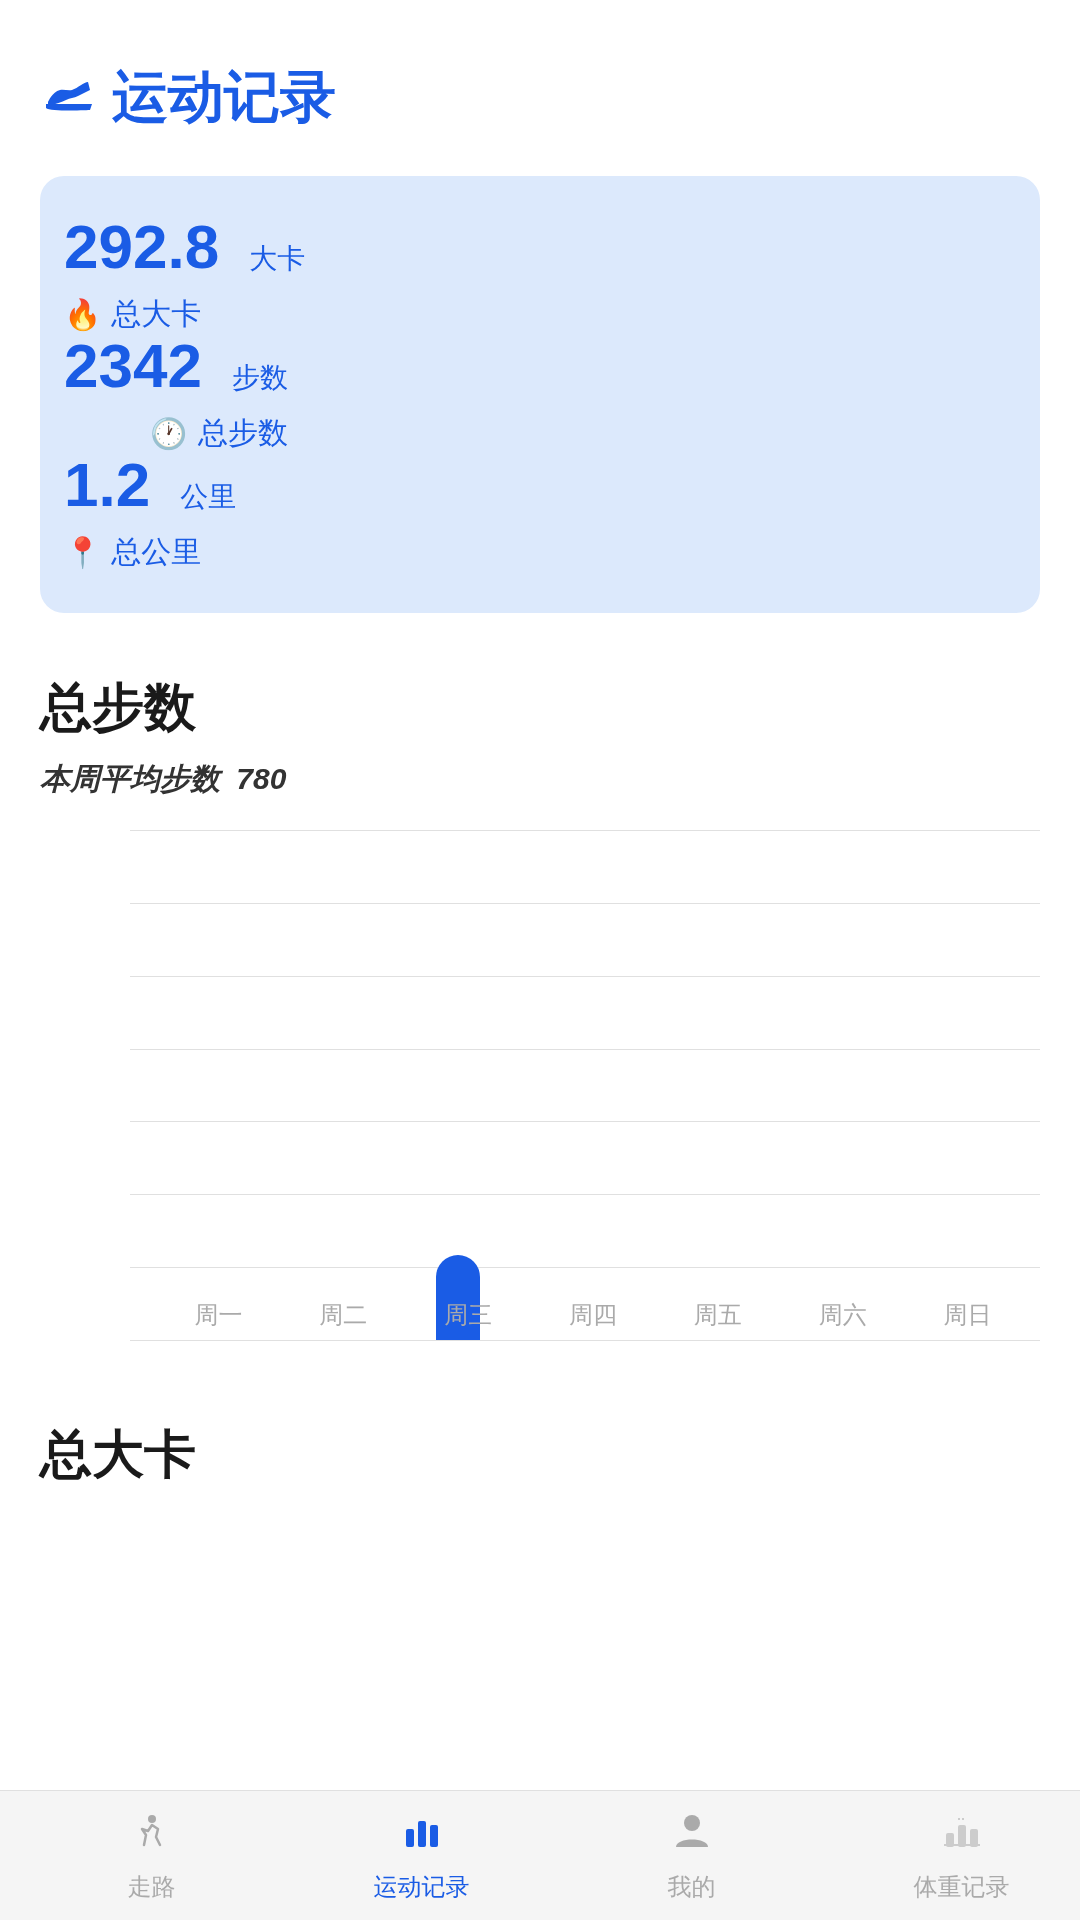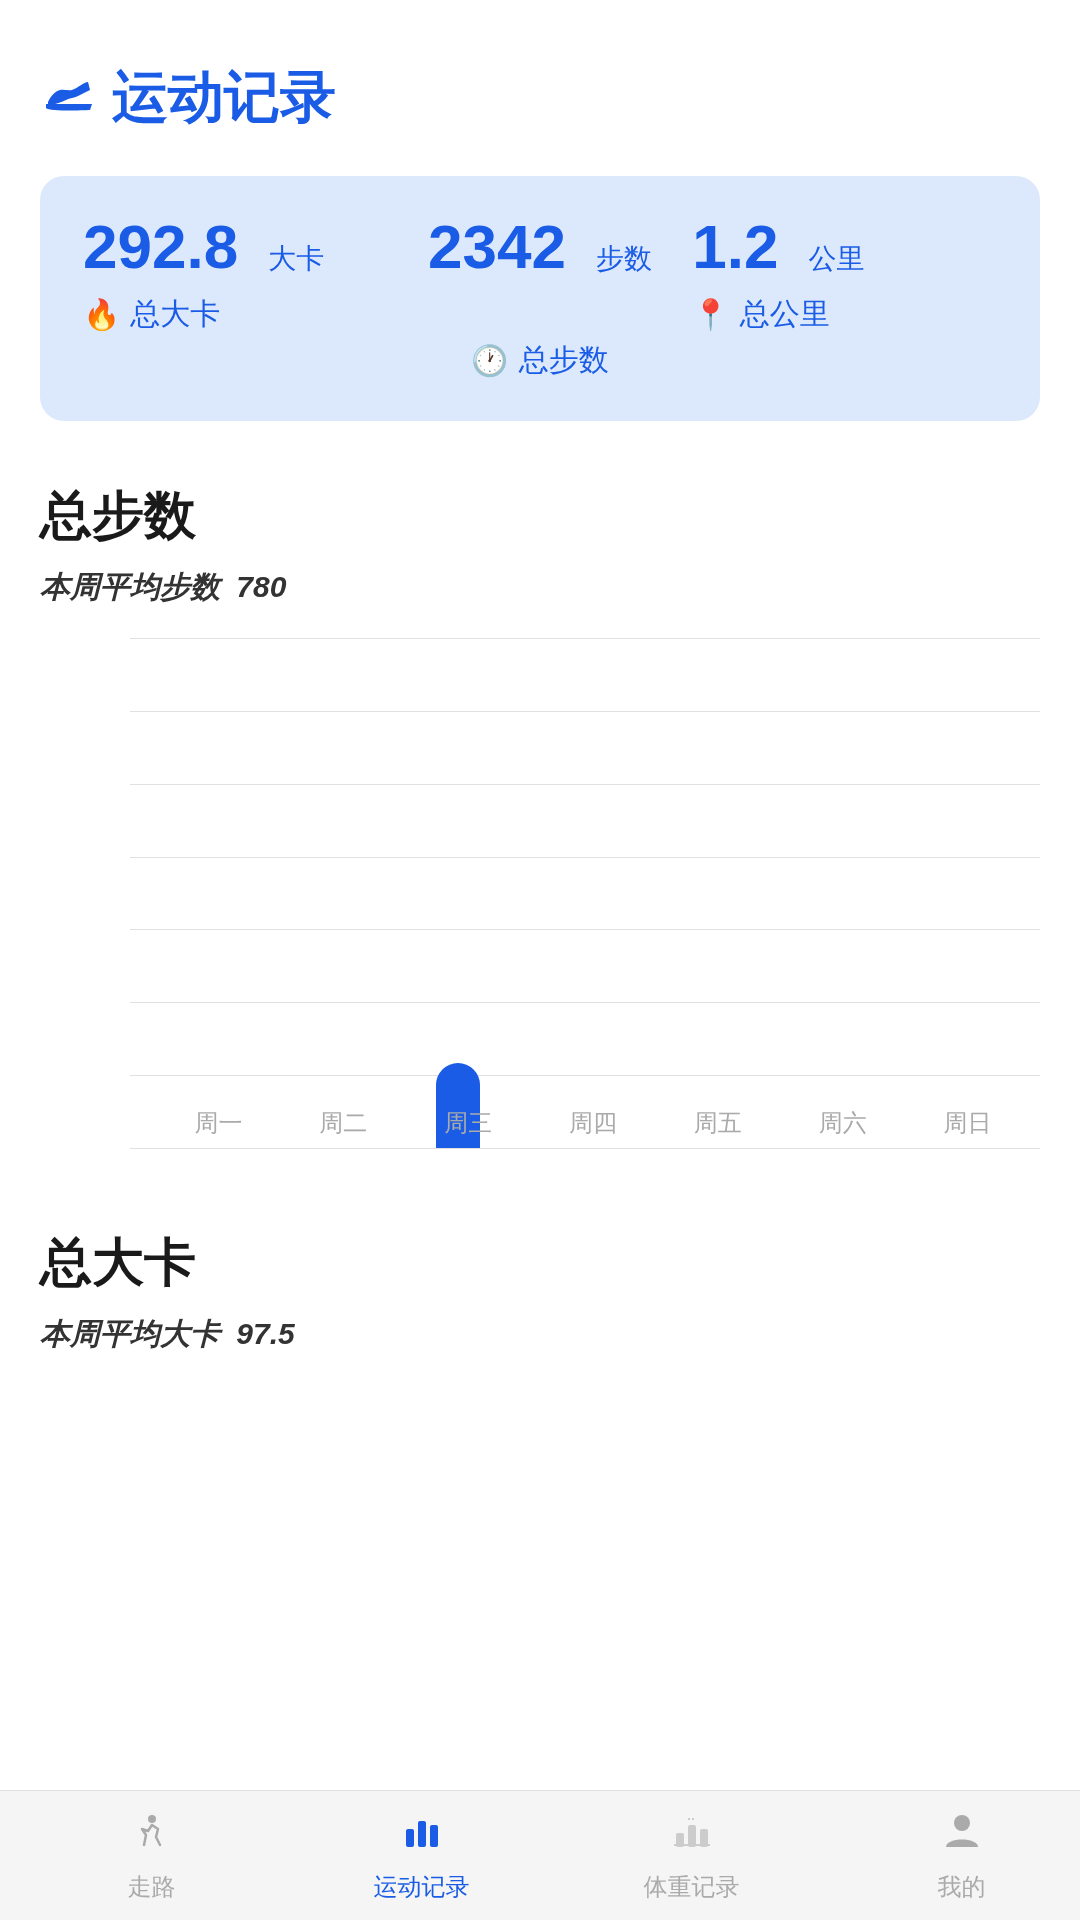--- a/index.html
+++ b/index.html
@@ -26,32 +26,33 @@
     .header-title {
       color: #1a5ce5;
       font-size: 56px;
       font-weight: 700;
     }
 
     .summary-card {
       margin: 10px 40px 40px;
       background: #dce9fc;
       border-radius: 24px;
-      padding: 40px 43px;
+      padding: 40px 24px;
       display: flex;
       justify-content: space-between;
       align-items: flex-start;
+      flex-direction: column;
     }
     .summary-item {
       display: flex;
       flex-direction: column;
       align-items: flex-start;
       flex: 1;
     }
-    .summary-item:nth-child(2) { align-items: center; gap: 46px; }
+    .summary-item:nth-child(2) { align-items: flex-end; }
     .summary-item:nth-child(3) { align-items: flex-start; }
 
     .summary-value-row {
       display: flex;
       align-items: baseline;
       gap: 6px;
     }
     .summary-big-num {
       color: #1a5ce5;
       font-size: 62px;
@@ -317,24 +318,20 @@
           <span class="x-label">周五</span>
           <span class="x-label">周六</span>
           <span class="x-label">周日</span>
         </div>
       </div>
     </div>
   </div>
 
   <div class="section">
     <div class="section-title">总大卡</div>
-    <div class="section-subtitle">
-      <span>本周平均大卡</span>
-      <span style="font-weight:700;margin-left:8px;">97.5</span>
-    </div>
   </div>
 
 </div>
 
 <div class="bottom-nav">
 
   <div class="nav-item">
     <div class="nav-icon">
       <svg width="44" height="44" viewBox="0 0 44 44" fill="none" xmlns="http://www.w3.org/2000/svg">
         <path d="M14 36 L16 26 L12 20 L18 22 L22 16 L28 20 L26 28 L30 36" stroke="#aaa" stroke-width="2.5" fill="none" stroke-linecap="round" stroke-linejoin="round"></path>
@@ -346,37 +343,37 @@
 
   <div class="nav-item">
     <div class="nav-icon active">
       <svg width="44" height="44" viewBox="0 0 44 44" fill="none" xmlns="http://www.w3.org/2000/svg">
         <rect x="6" y="20" width="8" height="18" rx="2" fill="#1a5ce5"></rect>
         <rect x="18" y="12" width="8" height="26" rx="2" fill="#1a5ce5"></rect>
         <rect x="30" y="16" width="8" height="22" rx="2" fill="#1a5ce5"></rect>
       </svg>
     </div>
     <span class="nav-label active">运动记录</span>
+  </div>
+
+  <div class="nav-item">
+    <div class="nav-icon">
+      <svg width="44" height="44" viewBox="0 0 44 44" fill="none" xmlns="http://www.w3.org/2000/svg">
+        <circle cx="22" cy="14" r="8" fill="#aaa"></circle>
+        <path d="M6 38 C6 28 38 28 38 38" fill="#aaa"></path>
+      </svg>
+    </div>
+    <span class="nav-label">我的</span>
   </div>
 
   <div class="nav-item">
     <div class="nav-icon">
       <svg width="44" height="44" viewBox="0 0 44 44" fill="none" xmlns="http://www.w3.org/2000/svg">
         <rect x="6" y="24" width="8" height="14" rx="2" fill="#ccc"></rect>
         <rect x="18" y="16" width="8" height="22" rx="2" fill="#ccc"></rect>
         <rect x="30" y="20" width="8" height="18" rx="2" fill="#ccc"></rect>
         <path d="M4 36 L40 36" stroke="#ccc" stroke-width="2"></path>
         <path d="M18 10 L26 10" stroke="#ccc" stroke-width="2" stroke-dasharray="2 2"></path>
       </svg>
     </div>
     <span class="nav-label">体重记录</span>
   </div>
-
-  <div class="nav-item">
-    <div class="nav-icon">
-      <svg width="44" height="44" viewBox="0 0 44 44" fill="none" xmlns="http://www.w3.org/2000/svg">
-        <circle cx="22" cy="14" r="8" fill="#aaa"></circle>
-        <path d="M6 38 C6 28 38 28 38 38" fill="#aaa"></path>
-      </svg>
-    </div>
-    <span class="nav-label">我的</span>
-  </div>
 </div>
 
 </body></html>

